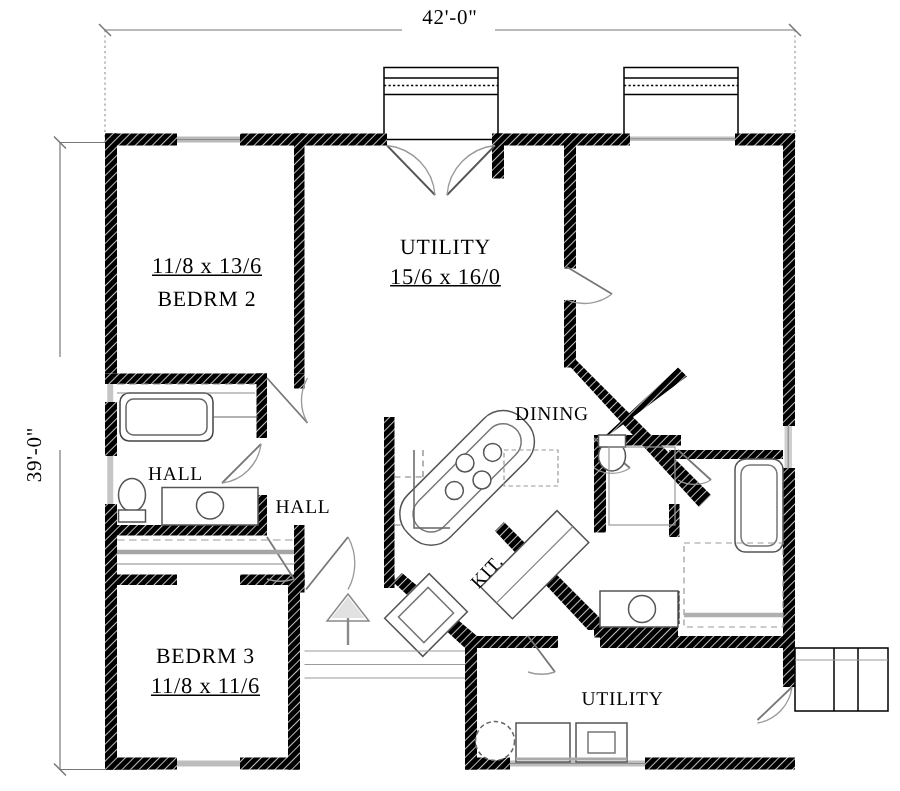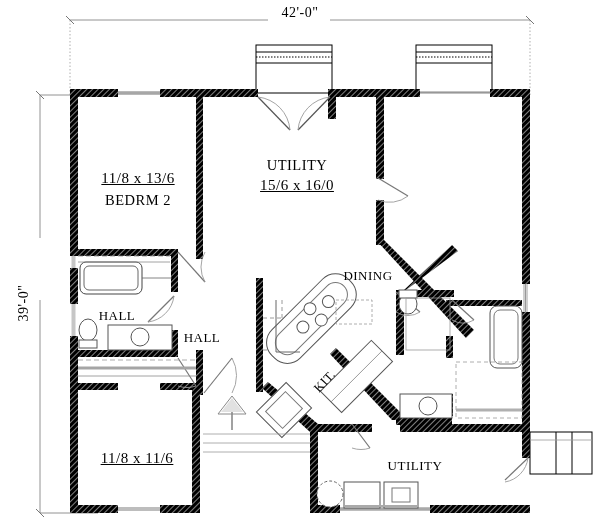--- a/index.html
+++ b/index.html
@@ -286,20 +286,21 @@
 
   <div class="lbl dim-text rot-left" style="left:-6px;top:295px;width:60px;">39'-0"</div>
 
   <div class="lbl room-name" style="left:78px;top:150px;width:120px;margin-top:42px;">BEDRM 2</div>
   <div class="lbl room-dim" style="left:74px;top:170px;width:128px;">11/8 x 13/6</div>
 
   <div class="lbl room-name" style="left:232px;top:157px;width:130px;">UTILITY</div>
   <div class="lbl room-dim" style="left:230px;top:177px;width:134px;">15/6 x 16/0</div>
 
 
+  <div class="lbl room-name" style="left:76px;top:430px;width:122px;">BEDRM 3</div>
   <div class="lbl room-dim" style="left:72px;top:450px;width:130px;">11/8 x 11/6</div>
 
   <div class="lbl small-name" style="left:82px;top:308px;width:70px;">HALL</div>
 
   <div class="lbl small-name" style="left:172px;top:330px;width:60px;">HALL</div>
 
   <div class="lbl small-name" style="left:330px;top:268px;width:76px;">DINING</div>
 
   <div class="lbl rot-kit" style="left:305px;top:374px;width:40px;">KIT.</div>
 

